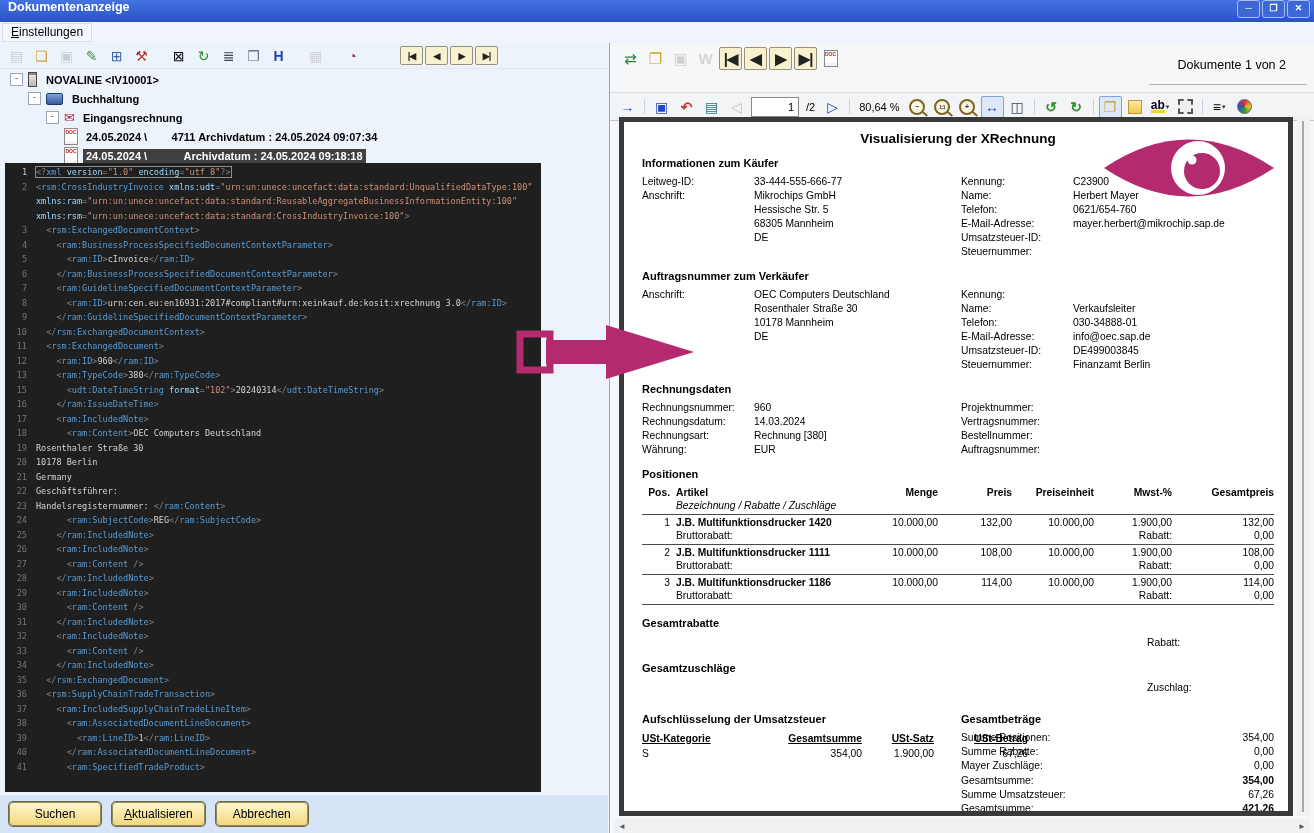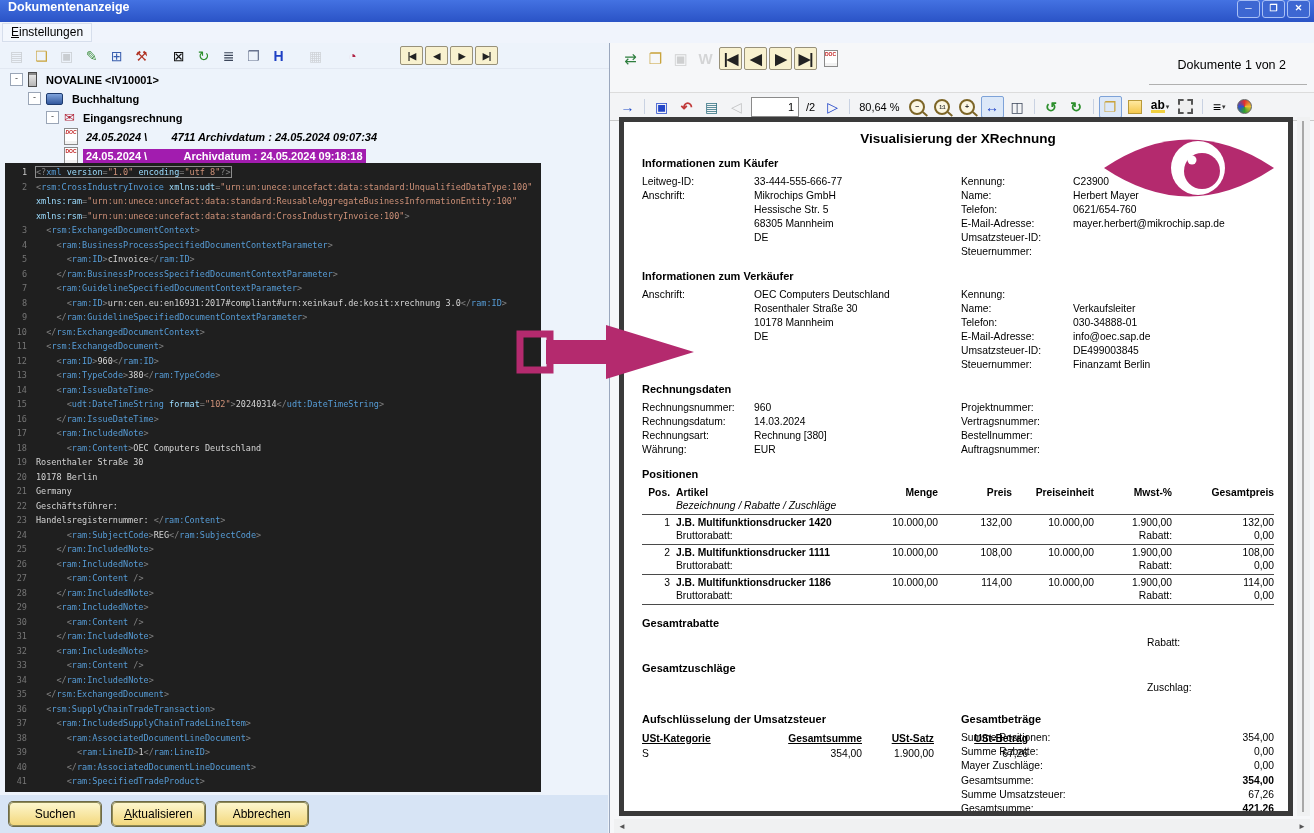--- a/index.html
+++ b/index.html
@@ -27,21 +27,21 @@
   .tgap{display:inline-block;width:12px}
   .tgap.wide{width:34px}
   .tsep{display:inline-block;width:1px;height:15px;background:#c9d2e2;margin:0 4px}
   
   .left{position:absolute;left:0;top:68px;width:608px;bottom:0}
   .tree{position:absolute;left:6px;top:2px;font-size:11px;font-weight:bold;color:#000}
   .trow{display:flex;align-items:center;height:19px;white-space:pre}
   .texp{flex:none;width:11px;height:11px;border:1px solid #9aa5b6;background:#fff;color:#444;font-size:9px;
         line-height:9px;text-align:center;margin-right:5px;font-weight:normal}
   .tlabel{padding:1px 3px}
-  .trow.selected .tlabel{background:#a21caf;color:#fff}
+  .trow.selected .tlabel{background:#404040;color:#fff}
   .ic-srv{flex:none;width:7px;height:13px;border:1px solid #4a4a4a;background:linear-gradient(#eee,#b5b5b5);
           box-shadow:inset 0 2px 0 #8a8a8a;margin-right:6px}
   .ic-prt{flex:none;width:15px;height:10px;border:1px solid #1d3a6e;background:linear-gradient(#7fa3dc,#33589e);
           border-radius:2px;margin-right:6px}
   .ic-mail{flex:none;color:#b2273a;font-size:13px;margin-right:5px;line-height:13px;font-weight:normal}
   .doci{flex:none;width:12px;height:15px;background:#fff;border:1px solid #8a8a8a;margin-right:5px;
         font-family:"Liberation Sans",sans-serif;font-weight:bold;font-size:5px;color:#c02020;text-align:center;
         line-height:7px;box-shadow:inset 0 -3px 0 #f2f2f2}
   
   .xml{position:absolute;left:5px;top:95px;width:536px;height:627px;background:#1f1f1f;overflow:hidden;
@@ -155,21 +155,21 @@
       <span class="tbtn nav">◀</span>
       <span class="tbtn nav">▶</span>
       <span class="tbtn nav">▶|</span>
     </div>
 
   <div class="left">
     <div class="tree">
         <div class="trow" style="padding-left: 4px;"><span class="texp">-</span><span class="ic-srv"></span><span class="tlabel">NOVALINE &lt;IV10001&gt;</span></div>
         <div class="trow" style="padding-left: 22px;"><span class="texp">-</span><span class="ic-prt"></span><span class="tlabel">Buchhaltung</span></div>
         <div class="trow" style="padding-left: 40px;"><span class="texp">-</span><span class="ic-mail">✉</span><span class="tlabel">Eingangsrechnung</span></div>
-        <div class="trow" style="padding-left: 58px; font-style: italic;"><span class="doci">DOC</span><span class="tlabel">24.05.2024 \        4711 Archivdatum : 24.05.2024 09:07:34</span></div>
+        <div class="trow" style="padding-left: 58px;"><span class="doci">DOC</span><span class="tlabel">24.05.2024 \        4711 Archivdatum : 24.05.2024 09:07:34</span></div>
         <div class="trow selected" style="padding-left: 58px;"><span class="doci">DOC</span><span class="tlabel">24.05.2024 \            Archivdatum : 24.05.2024 09:18:18</span></div>
       </div>
     <div class="xml">
         <div class="crow selected">
           <span class="cnum">1</span>
           <div class="ctext"><span class="selbox"><span class="xg">&lt;?</span><span class="xn">xml</span> <span class="xa">version</span><span class="xg">=</span><span class="xs">"1.0"</span> <span class="xa">encoding</span><span class="xg">=</span><span class="xs">"utf 8"</span><span class="xg">?&gt;</span></span></div>
         </div>
         <div class="crow">
           <span class="cnum">2</span>
           <div class="ctext"><span class="xg">&lt;</span><span class="xn">rsm:CrossIndustryInvoice</span> <span class="xa">xmlns:udt</span><span class="xg">=</span><span class="xs">"urn:un:unece:uncefact:data:standard:UnqualifiedDataType:100"</span> <span class="xa">xmlns:ram</span><span class="xg">=</span><span class="xs">"urn:un:unece:uncefact:data:standard:ReusableAggregateBusinessInformationEntity:100"</span> <span class="xa">xmlns:rsm</span><span class="xg">=</span><span class="xs">"urn:un:unece:uncefact:data:standard:CrossIndustryInvoice:100"</span><span class="xg">&gt;</span></div>
@@ -210,24 +210,20 @@
           <span class="cnum">11</span>
           <div class="ctext"><span class="xt">  </span><span class="xg">&lt;</span><span class="xn">rsm:ExchangedDocument</span><span class="xg">&gt;</span></div>
         </div>
         <div class="crow">
           <span class="cnum">12</span>
           <div class="ctext"><span class="xt">    </span><span class="xg">&lt;</span><span class="xn">ram:ID</span><span class="xg">&gt;</span><span class="xt">960</span><span class="xg">&lt;/</span><span class="xn">ram:ID</span><span class="xg">&gt;</span></div>
         </div>
         <div class="crow">
           <span class="cnum">13</span>
           <div class="ctext"><span class="xt">    </span><span class="xg">&lt;</span><span class="xn">ram:TypeCode</span><span class="xg">&gt;</span><span class="xt">380</span><span class="xg">&lt;/</span><span class="xn">ram:TypeCode</span><span class="xg">&gt;</span></div>
-        </div>
-        <div class="crow">
-          <span class="cnum">14</span>
-          <div class="ctext"><span class="xt">    </span><span class="xg">&lt;</span><span class="xn">ram:IssueDateTime</span><span class="xg">&gt;</span></div>
         </div>
         <div class="crow">
           <span class="cnum">15</span>
           <div class="ctext"><span class="xt">      </span><span class="xg">&lt;</span><span class="xn">udt:DateTimeString</span> <span class="xa">format</span><span class="xg">=</span><span class="xs">"102"</span><span class="xg">&gt;</span><span class="xt">20240314</span><span class="xg">&lt;/</span><span class="xn">udt:DateTimeString</span><span class="xg">&gt;</span></div>
         </div>
         <div class="crow">
           <span class="cnum">16</span>
           <div class="ctext"><span class="xt">    </span><span class="xg">&lt;/</span><span class="xn">ram:IssueDateTime</span><span class="xg">&gt;</span></div>
         </div>
         <div class="crow">
@@ -449,21 +445,21 @@
                   <span class="kvlabel">Umsatzsteuer-ID:</span>
                   <span class="kvval"></span>
                 </div>
                 <div class="kvrow">
                   <span class="kvlabel">Steuernummer:</span>
                   <span class="kvval"></span>
                 </div>
               </div>
           </div>
 
-          <div class="sechead">Informationen zum Verkäufer</div>
+          <div class="sechead">Auftragsnummer zum Verkäufer</div>
           <div class="twocol">
             <div class="col-l">
                 <div class="kvrow">
                   <span class="kvlabel">Anschrift:</span>
                   <span class="kvval">OEC Computers Deutschland
 Rosenthaler Straße 30
 10178 Mannheim
 DE</span>
                 </div>
               </div>

